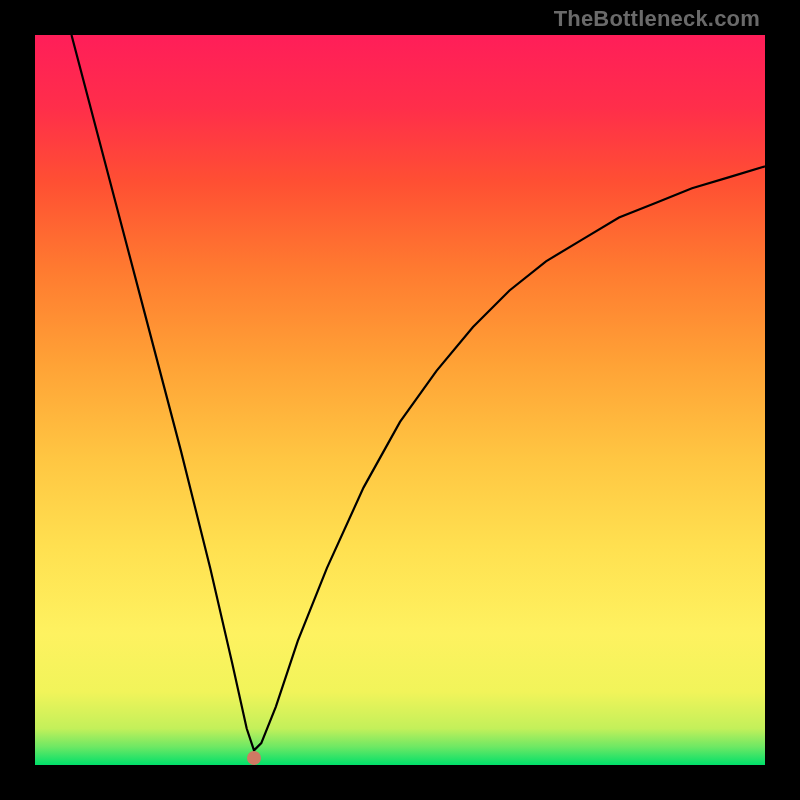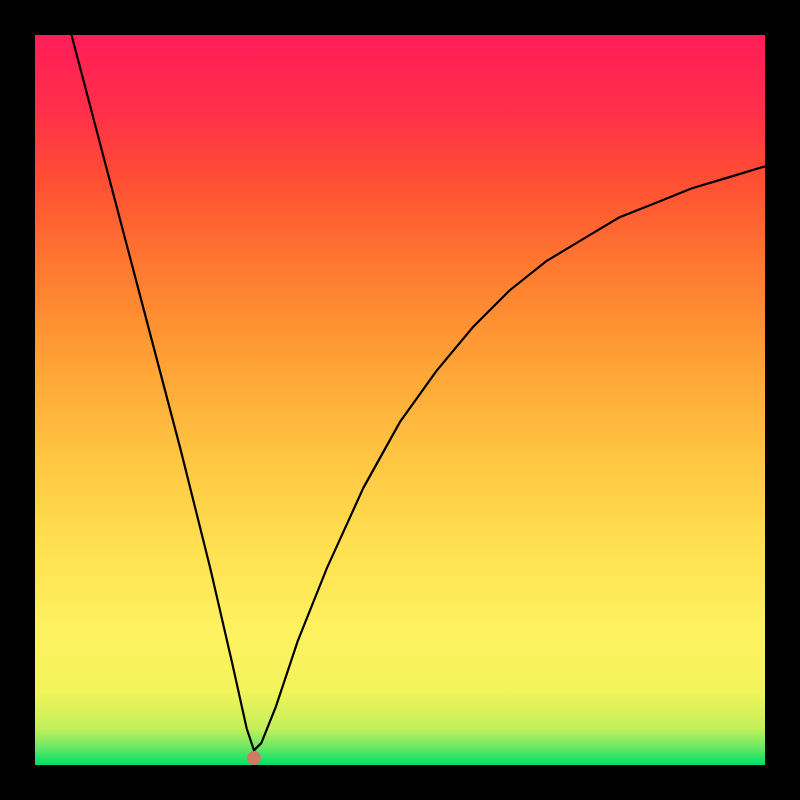--- a/index.html
+++ b/index.html
@@ -56,20 +56,21 @@
     border-radius: 50%;
     background: #cf7a63;
     transform: translate(-50%, -50%);
   }
 </style>
 </head>
 <body>
 
 <div class="frame">
 
+  <div class="attribution">TheBottleneck.com</div>
 
   <div class="plot-area">
     <svg class="curve" viewBox="0 0 100 100" preserveAspectRatio="none">
       <path id="curve-path" fill="none" stroke="#000" stroke-width="2.2" vector-effect="non-scaling-stroke" d="M5.00 0.00 L10.00 19.00 L15.00 38.00 L20.00 57.00 L24.00 73.00 L27.00 86.00 L29.00 95.00 L30.00 98.00 L31.00 97.00 L33.00 92.00 L36.00 83.00 L40.00 73.00 L45.00 62.00 L50.00 53.00 L55.00 46.00 L60.00 40.00 L65.00 35.00 L70.00 31.00 L75.00 28.00 L80.00 25.00 L85.00 23.00 L90.00 21.00 L95.00 19.50 L100.00 18.00"></path>
     </svg>
     <div class="dot" id="optimum-dot" style="left: 30%; top: 99%;"></div>
   </div>
 
 </div>
 

